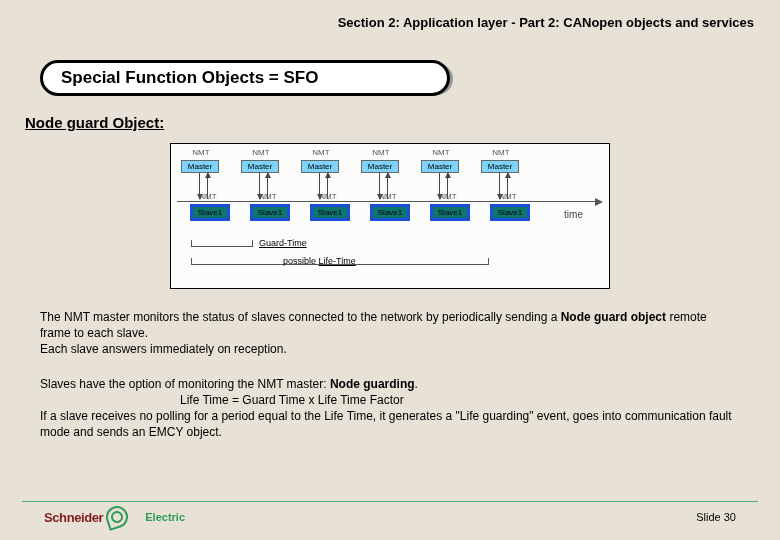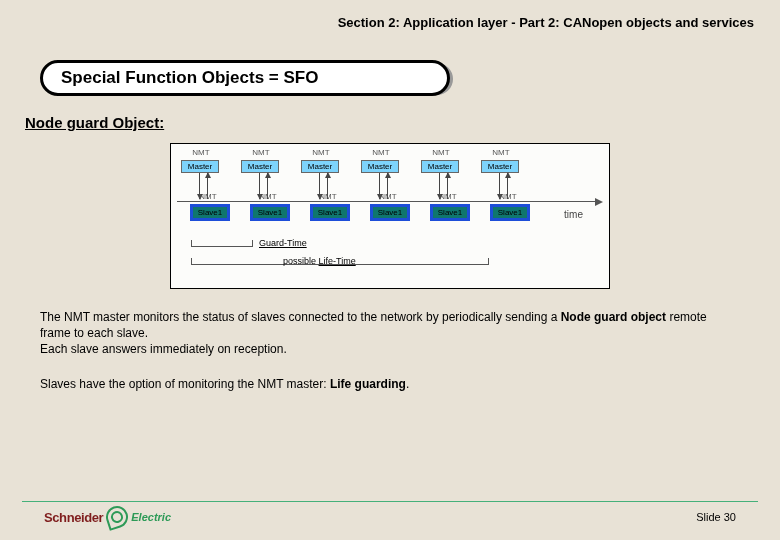--- a/index.html
+++ b/index.html
@@ -247,22 +247,21 @@
     position: absolute;
     width: 8px; height: 8px;
     border: 2px solid #2d9a57;
     border-radius: 50%;
     top: 3px; left: 3px;
   }
   .logo-sub {
     font-size: 11px;
     color: #2d9a57;
     font-weight: bold;
-    margin-left: 0;
-    font-style: italic;
+    margin-left: 14px;
   }
   .footer-right {
     font-size: 11px;
     padding-top: 4px;
   }
 </style>
 </head>
 <body>
 
 <div class="section-header">Section 2: Application layer - Part 2: CANopen objects and services</div>
@@ -339,22 +338,23 @@
     </div>
   </div>
 </div>
 
 <div class="body-text">
   <span>The NMT master monitors the status of slaves connected to the network by periodically sending a </span><b>Node guard object</b><span> remote frame to each slave.</span><br>
   <span>Each slave answers immediately on reception.</span>
 </div>
 
 <div class="body-text" style="margin-top:18px;">
-  <span>Slaves have the option of monitoring the NMT master: </span><b>Life guarding</b><span>.</span><br>
-  <br>
+  <span>Slaves have the option of monitoring the NMT master: </span><b>Node guarding</b><span>.</span><br>
+  <span style="display:inline-block; margin-left:140px;">Life Time = Guard Time x Life Time Factor</span><br>
+  <span>If a slave receives no polling for a period equal to the Life Time, it generates a "Life guarding" event, goes into communication fault mode and sends an EMCY object.</span>
 </div>
 
 <div class="footer">
   <div class="footer-logo">
     <span class="logo-text">Schneider</span>
     <span class="logo-swirl"></span>
     <span class="logo-sub">Electric</span>
   </div>
   <div class="footer-right">Slide 30</div>
 </div>

